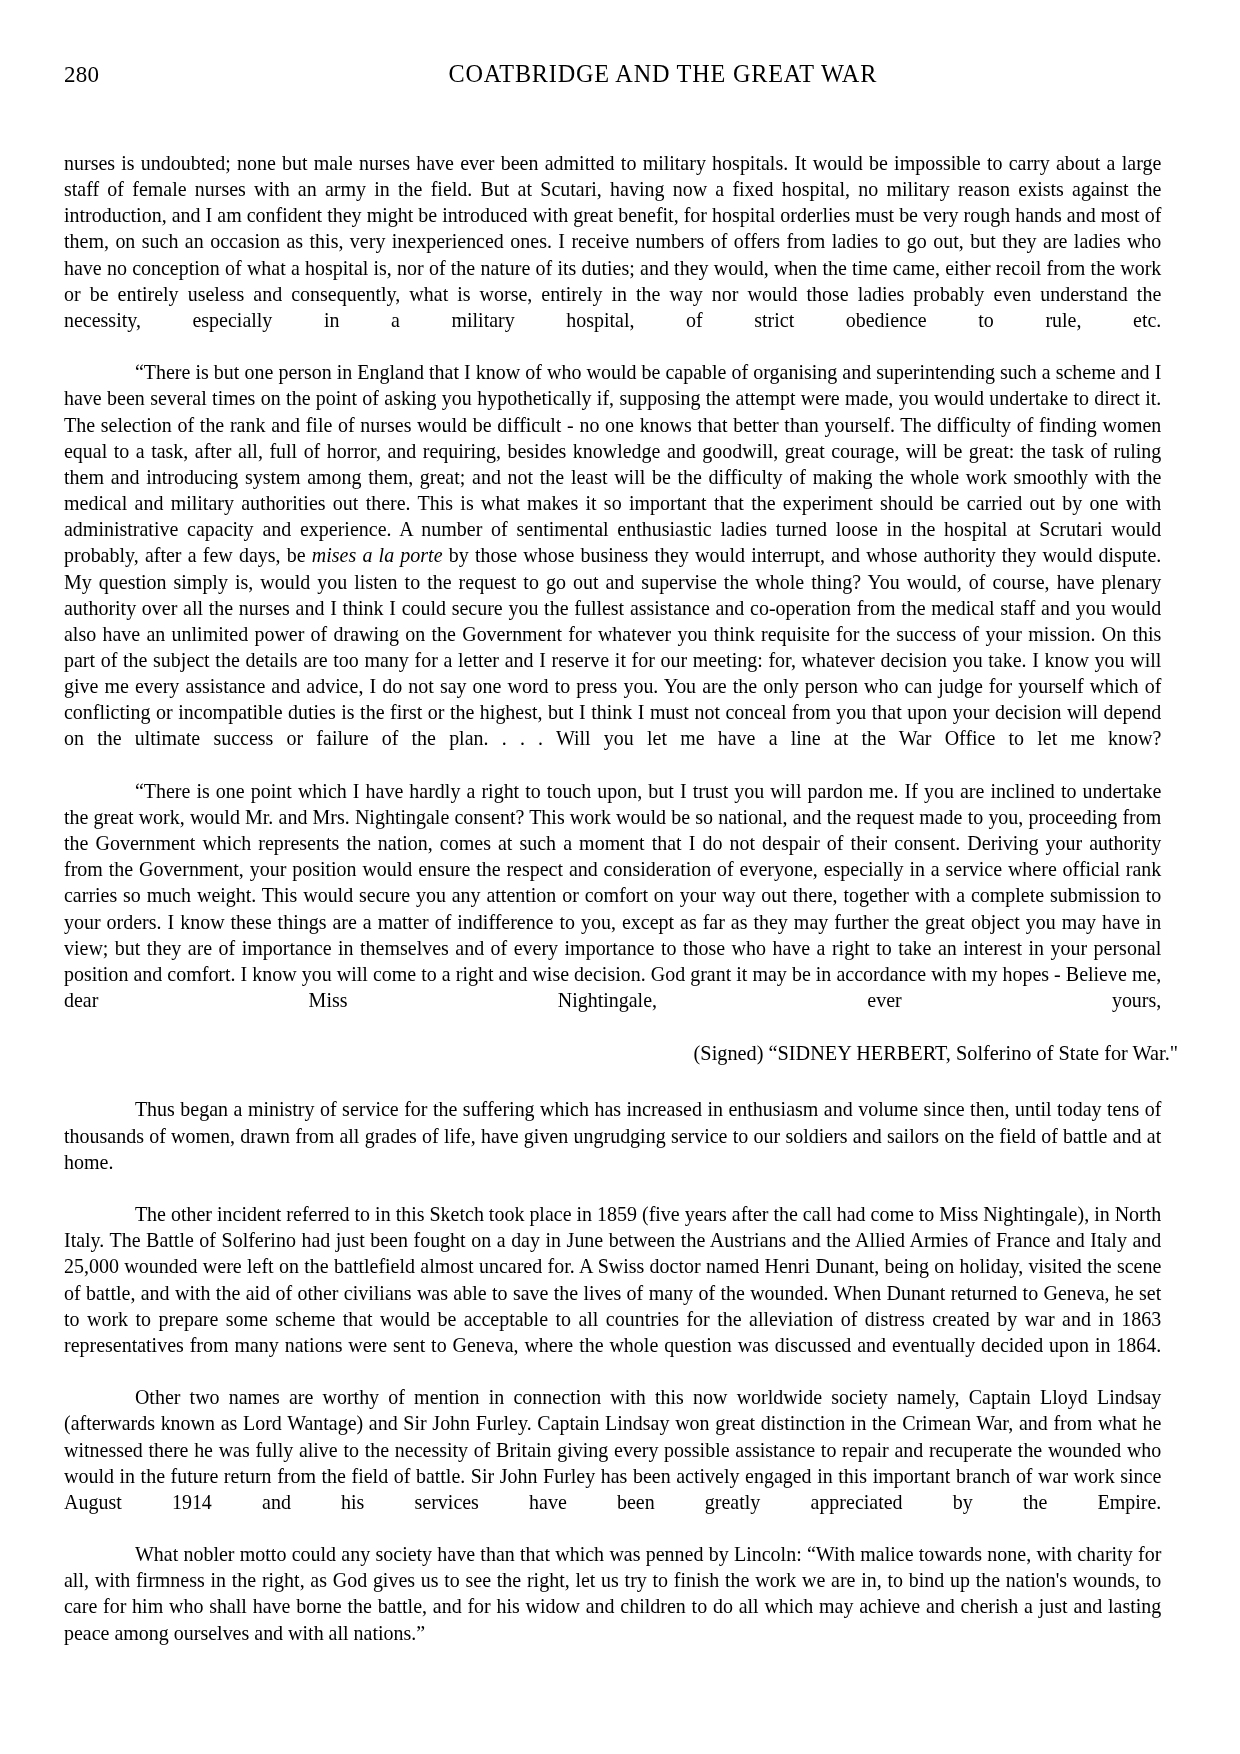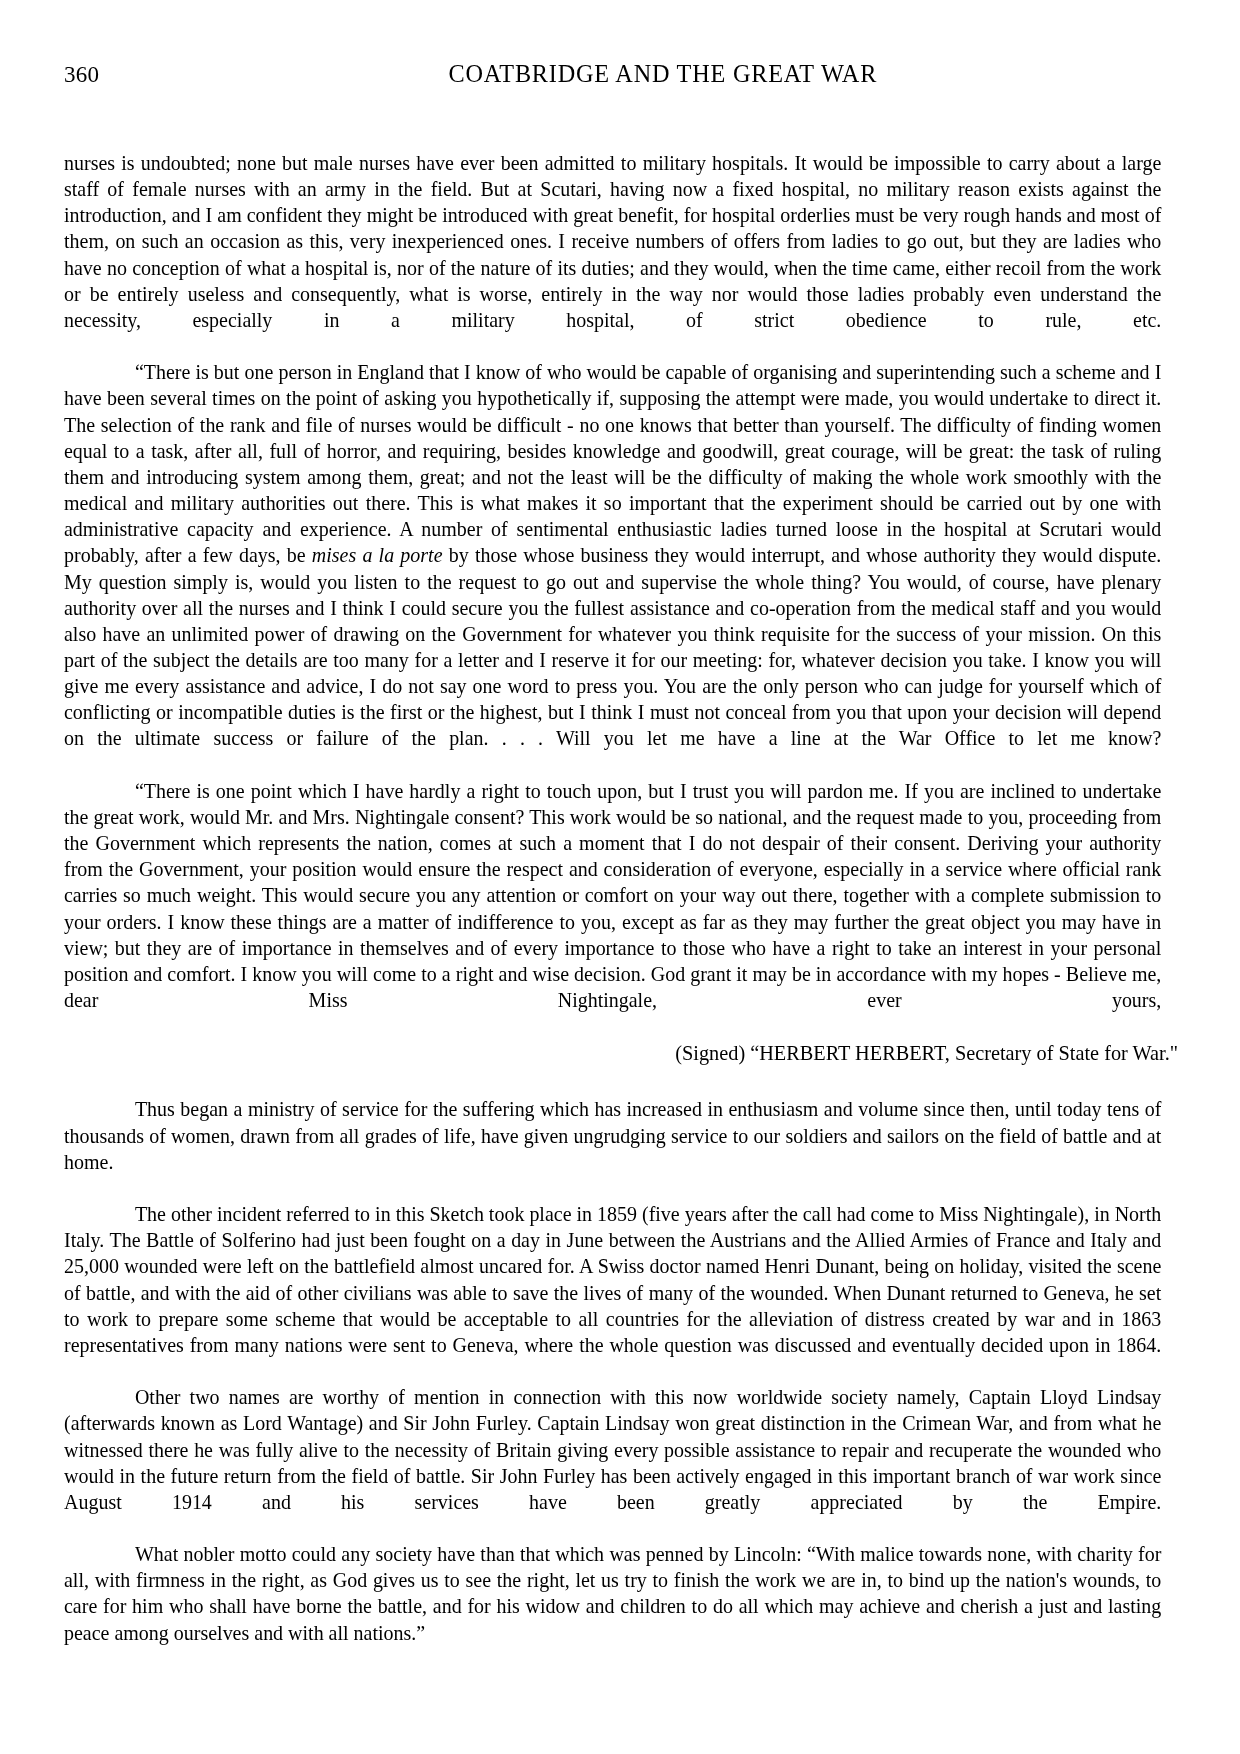--- a/index.html
+++ b/index.html
@@ -91,33 +91,33 @@
   .gap {
     height: 30px;
   }
 </style>
 </head>
 <body>
 
 <div class="page">
 
   <div class="running-head">
-    <div class="folio">360</div>
+    <div class="folio">280</div>
     <div class="head-title">COATBRIDGE AND THE GREAT WAR</div>
   </div>
 
   <div class="textblock">
 
     <p class="para">nurses is undoubted; none but male nurses have ever been admitted to military hospitals.  It would be impossible to carry about a large staff of female nurses with an army in the field.  But at Scutari, having now a fixed hospital, no military reason exists against the introduction, and I am confident they might be introduced with great benefit, for hospital orderlies must be very rough hands and most of them, on such an occasion as this, very inexperienced ones.  I receive numbers of offers from ladies to go out, but they are ladies who have no conception of what a hospital is, nor of the nature of its duties; and they would, when the time came, either recoil from the work or be entirely useless and consequently, what is worse, entirely in the way nor would those ladies probably even understand the necessity, especially in a military hospital, of strict obedience to rule, etc.</p>
 
     <p class="para indent"><span>“There is but one person in England that I know of who would be capable of organising and superintending such a scheme and I have been several times on the point of asking you hypothetically if, supposing the attempt were made, you would undertake to direct it.  The selection of the rank and file of nurses would be difficult - no one knows that better than yourself.  The difficulty of finding women equal to a task, after all, full of horror, and requiring, besides knowledge and goodwill, great courage, will be great: the task of ruling them and introducing system among them, great; and not the least will be the difficulty of making the whole work smoothly with the medical and military authorities out there.  This is what makes it so important that the experiment should be carried out by one with administrative capacity and experience.  A number of sentimental enthusiastic ladies turned loose in the hospital at Scrutari would probably, after a few days, be </span><span class="ital">mises a la porte</span><span> by those whose business they would interrupt, and whose authority they would dispute.  My question simply is, would you listen to the request to go out and supervise the whole thing?  You would, of course, have plenary authority over all the nurses and I think I could secure you the fullest assistance and co-operation from the medical staff and you would also have an unlimited power of drawing on the Government for whatever you think requisite for the success of your mission.  On this part of the subject the details are too many for a letter and I reserve it for our meeting: for, whatever decision you take.  I know you will give me every assistance and advice, I do not say one word to press you.  You are the only person who can judge for yourself which of conflicting or incompatible duties is the first or the highest, but I think I must not conceal from you that upon your decision will depend on the ultimate success or failure of the plan.  .  .  . Will you let me have a line at the War Office to let me know?</span></p>
 
     <p class="para indent">“There is one point which I have hardly a right to touch upon, but I trust you will pardon me.  If you are inclined to undertake the great work, would Mr. and Mrs. Nightingale consent? This work would be so national, and the request made to you, proceeding from the Government which represents the nation, comes at such a moment that I do not despair of their consent.  Deriving your authority from the Government, your position would ensure the respect and consideration of everyone, especially in a service where official rank carries so much weight.  This would secure you any attention or comfort on your way out there, together with a complete submission to your orders.  I know these things are a matter of indifference to you, except as far as they may further the great object you may have in view; but they are of importance in themselves and of every importance to those who have a right to take an interest in your personal position and comfort.  I know you will come to a right and wise decision.  God grant it may be in accordance with my hopes - Believe me, dear Miss Nightingale, ever yours,</p>
 
-    <p class="signature">(Signed) “HERBERT HERBERT, Secretary of State for War."</p>
+    <p class="signature">(Signed) “SIDNEY HERBERT, Solferino of State for War."</p>
 
     <div class="gap"></div>
 
     <p class="para indent">Thus began a ministry of service for the suffering which has increased in enthusiasm and volume since then, until today tens of thousands of women, drawn from all grades of life, have given ungrudging service to our soldiers and sailors on the field of battle and at home.</p>
 
     <p class="para indent">The other incident referred to in this Sketch took place in 1859 (five years after the call had come to Miss Nightingale), in North Italy.  The Battle of Solferino had just been fought on a day in June between the Austrians and the Allied Armies of France and Italy and 25,000 wounded were left on the battlefield almost uncared for.  A Swiss doctor named Henri Dunant, being on holiday, visited the scene of battle, and with the aid of other civilians was able to save the lives of many of the wounded.  When Dunant returned to Geneva, he set to work to prepare some scheme that would be acceptable to all countries for the alleviation of distress created by war and in 1863 representatives from many nations were sent to Geneva, where the whole question was discussed and eventually decided upon in 1864.</p>
 
     <p class="para indent">Other two names are worthy of mention in connection with this now worldwide society namely, Captain Lloyd Lindsay (afterwards known as Lord Wantage) and Sir John Furley.  Captain Lindsay won great distinction in the Crimean War, and from what he witnessed there he was fully alive to the necessity of Britain giving every possible assistance to repair and recuperate the wounded who would in the future return from the field of battle.  Sir John Furley has been actively engaged in this important branch of war work since August 1914 and his services have been greatly appreciated by the Empire.</p>
 
     <p class="para indent last-flush">What nobler motto could any society have than that which was penned by Lincoln: “With malice towards none, with charity for all, with firmness in the right, as God gives us to see the right, let us try to finish the work we are in, to bind up the nation's wounds, to care for him who shall have borne the battle, and for his widow and children to do all which may achieve and cherish a just and lasting peace among ourselves and with all nations.”</p>

